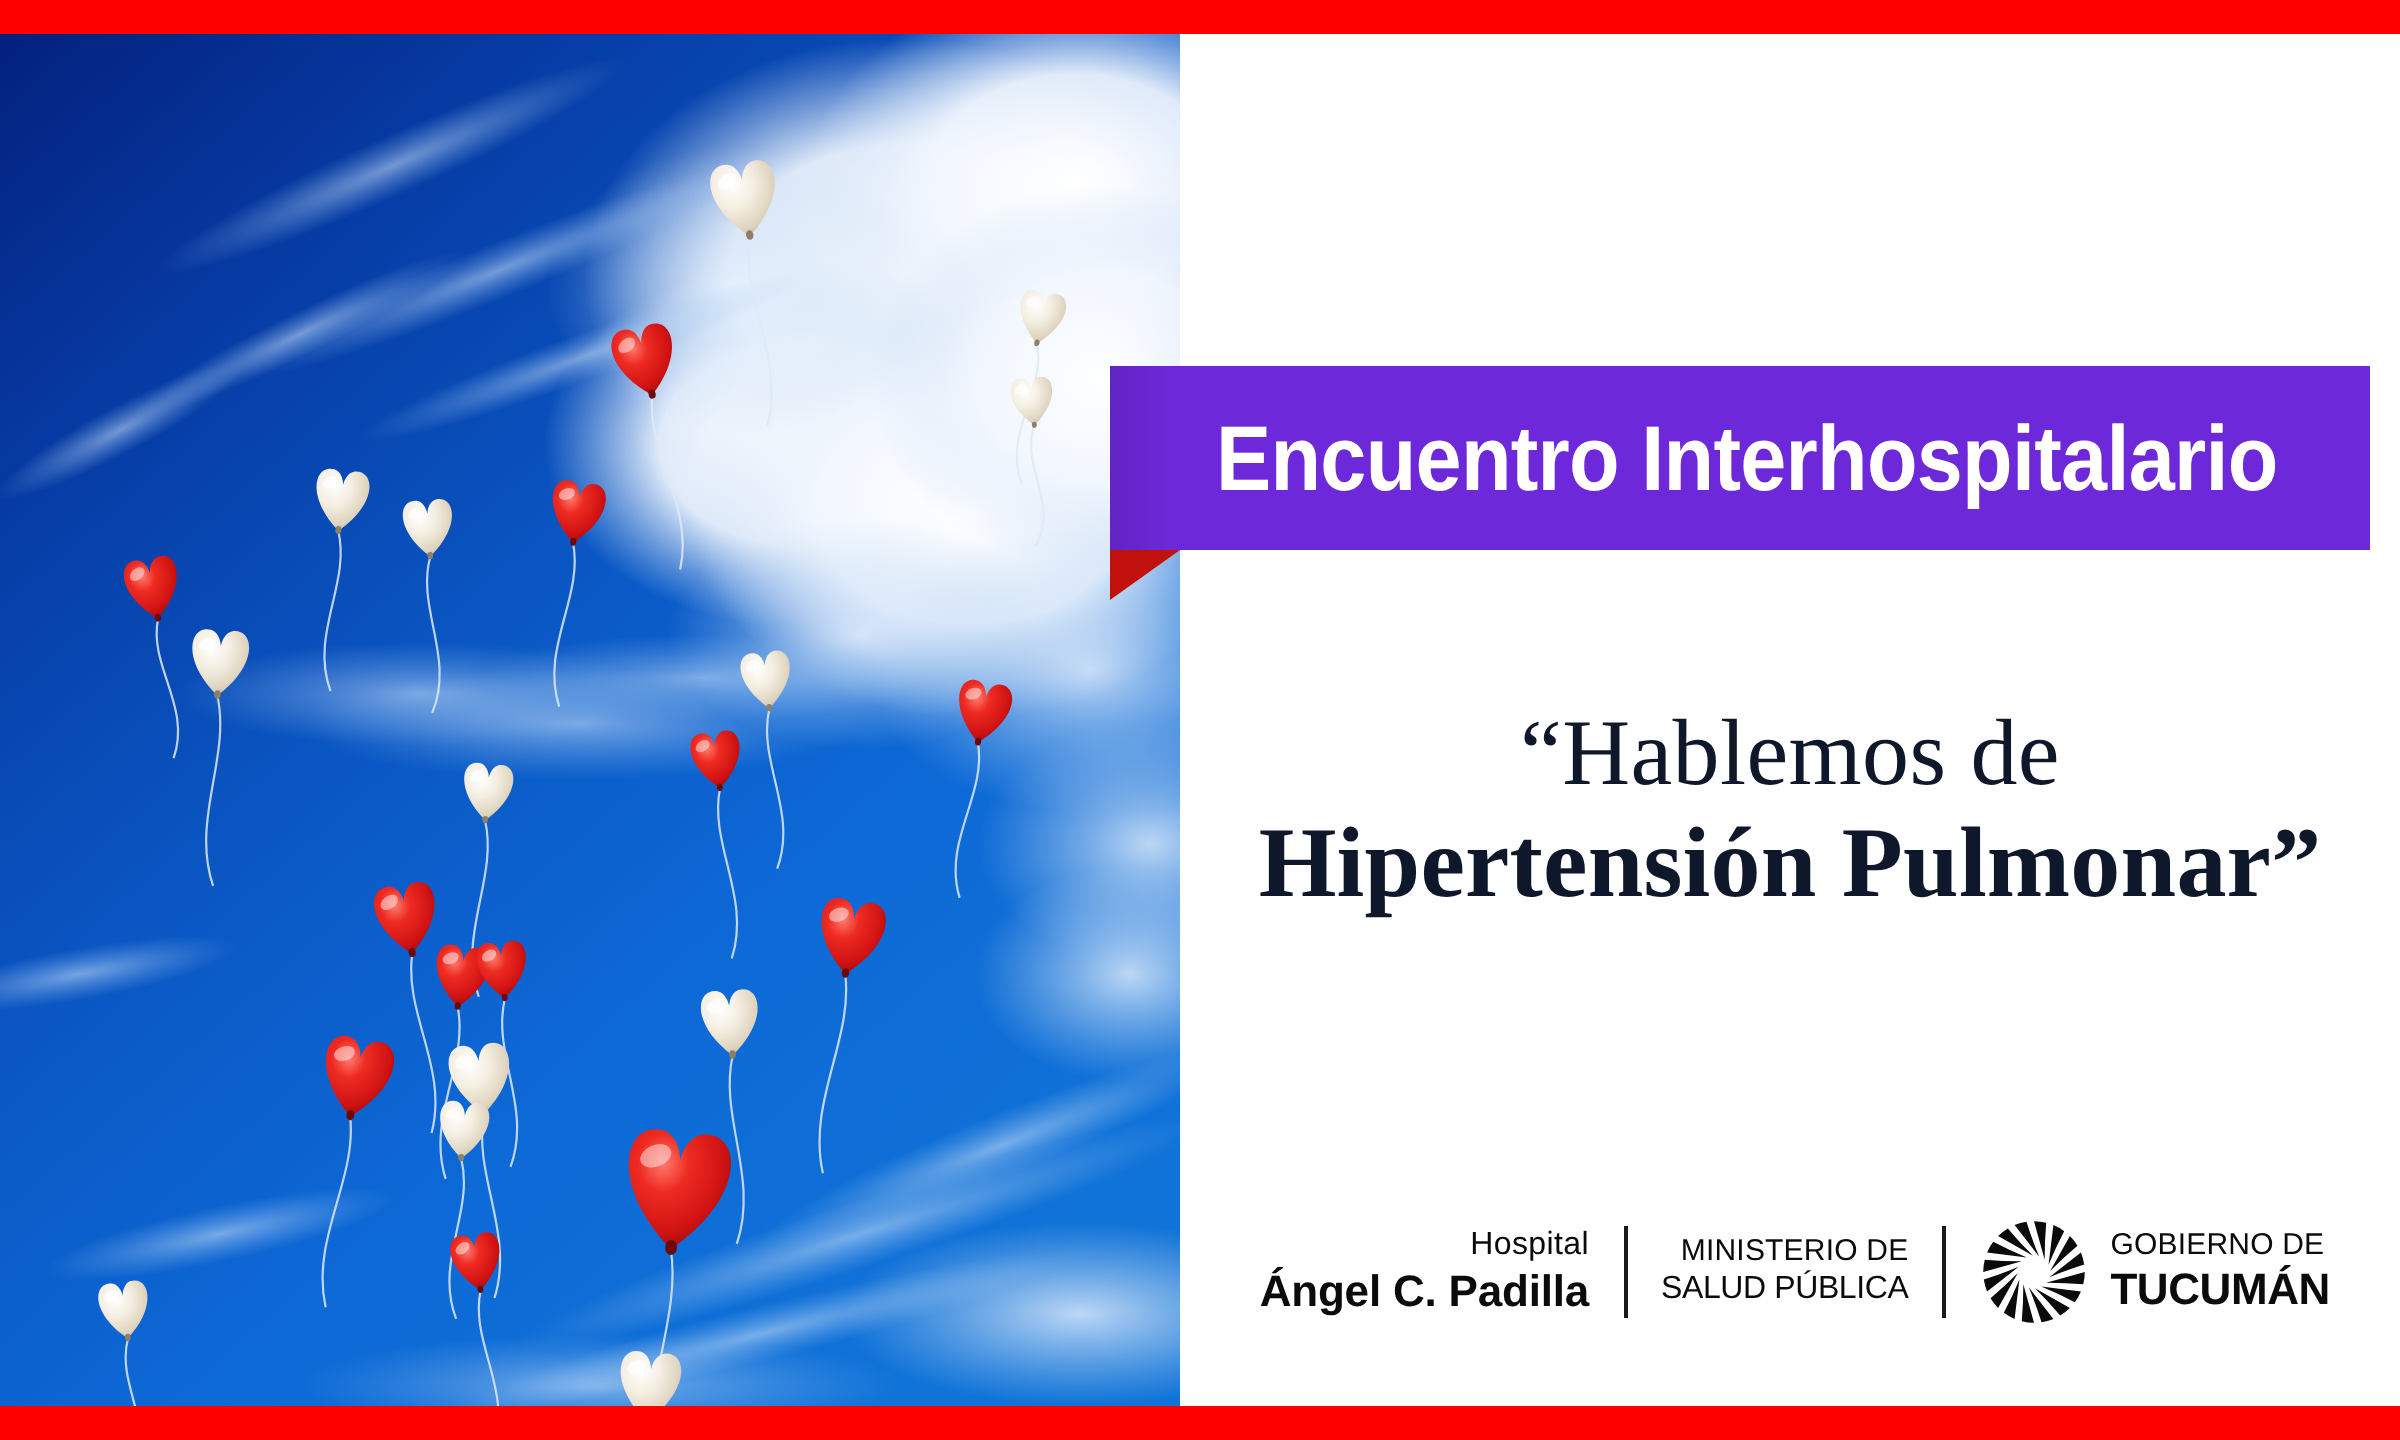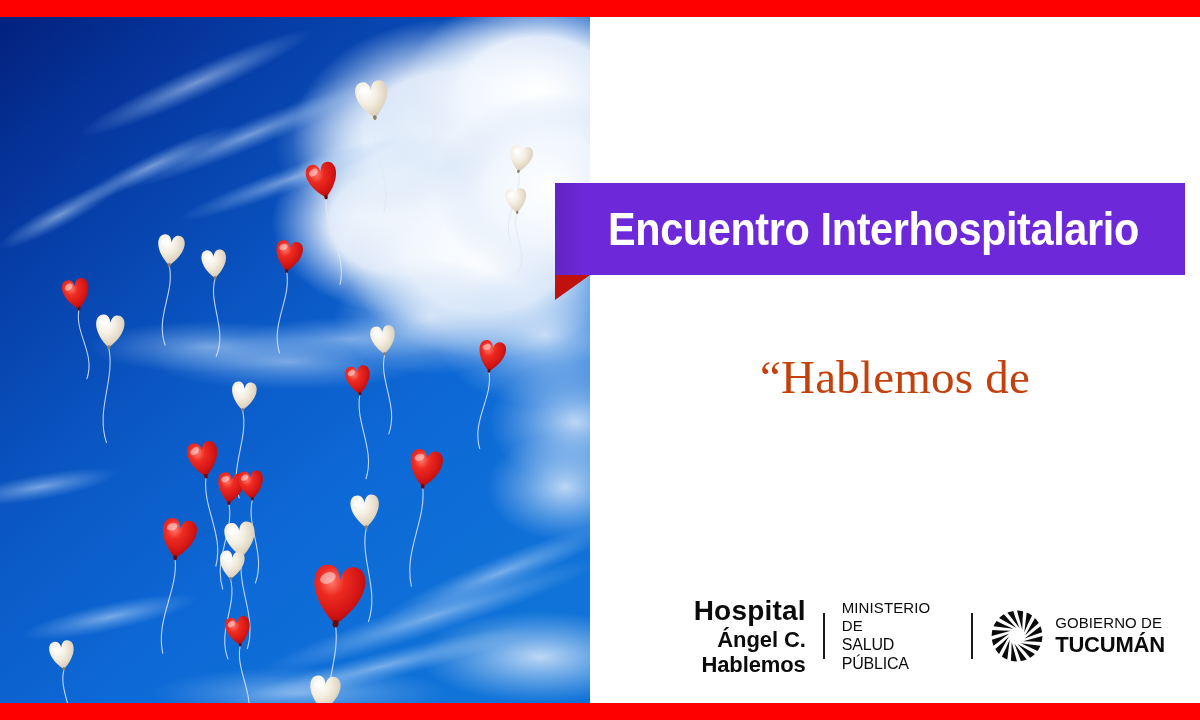--- a/index.html
+++ b/index.html
@@ -77,21 +77,21 @@
     white-space:nowrap;
   }
 
   
   .headline {
     position:absolute;
     left:590px; top:352px;
     width:610px;
     text-align:center;
     z-index:25;
-    color:#c2410c;
+    color:#0f172a;
     font-family:"Liberation Serif", serif;
   }
   .headline .line1 {
     display:block;
     font-size:47px;
     font-weight:normal;
     line-height:1.08;
     letter-spacing:0.2px;
   }
   .headline .line2 {
@@ -117,30 +117,30 @@
   .logo-sep {
     width:2px; height:46px;
     background:#1a1a1a;
     margin:0 17px;
     flex:none;
   }
 
   
   .hosp { text-align:right; }
   .hosp .l1 {
-    font-size:28px; font-weight:700; line-height:1.15;
+    font-size:16px; font-weight:400; line-height:1.15;
     letter-spacing:.2px; display:block;
   }
   .hosp .l2 {
     font-size:22px; font-weight:bold; line-height:1.15;
     letter-spacing:-.1px; display:block;
   }
 
   
-  .min { text-align:left; }
+  .min { text-align:right; }
   .min .l1 {
     font-size:15px; font-weight:400; line-height:1.2;
     letter-spacing:.1px; display:block;
   }
   .min .l2 {
     font-size:16px; font-weight:normal; line-height:1.2;
     letter-spacing:-.2px; display:block;
   }
 
   
@@ -391,27 +391,28 @@
   <div class="ribbon-wrap">
     <div class="ribbon-fold"></div>
     <div class="ribbon-body">
       <span class="shine"></span>
       <span class="ribbon-title">Encuentro Interhospitalario</span>
     </div>
   </div>
 
   <div class="headline">
     <span class="line1">“Hablemos de</span>
+    <span class="line2">Hipertensión Pulmonar”</span>
   </div>
 
   <div class="logos">
 
     <div class="logo-block hosp">
       <span class="l1">Hospital</span>
-      <span class="l2">Ángel C. Hablemos</span>
+      <span class="l2">Ángel C. Padilla</span>
     </div>
 
     <div class="logo-sep"></div>
 
     <div class="logo-block min">
       <span class="l1">MINISTERIO DE</span>
       <span class="l2">SALUD PÚBLICA</span>
     </div>
 
     <div class="logo-sep"></div>

